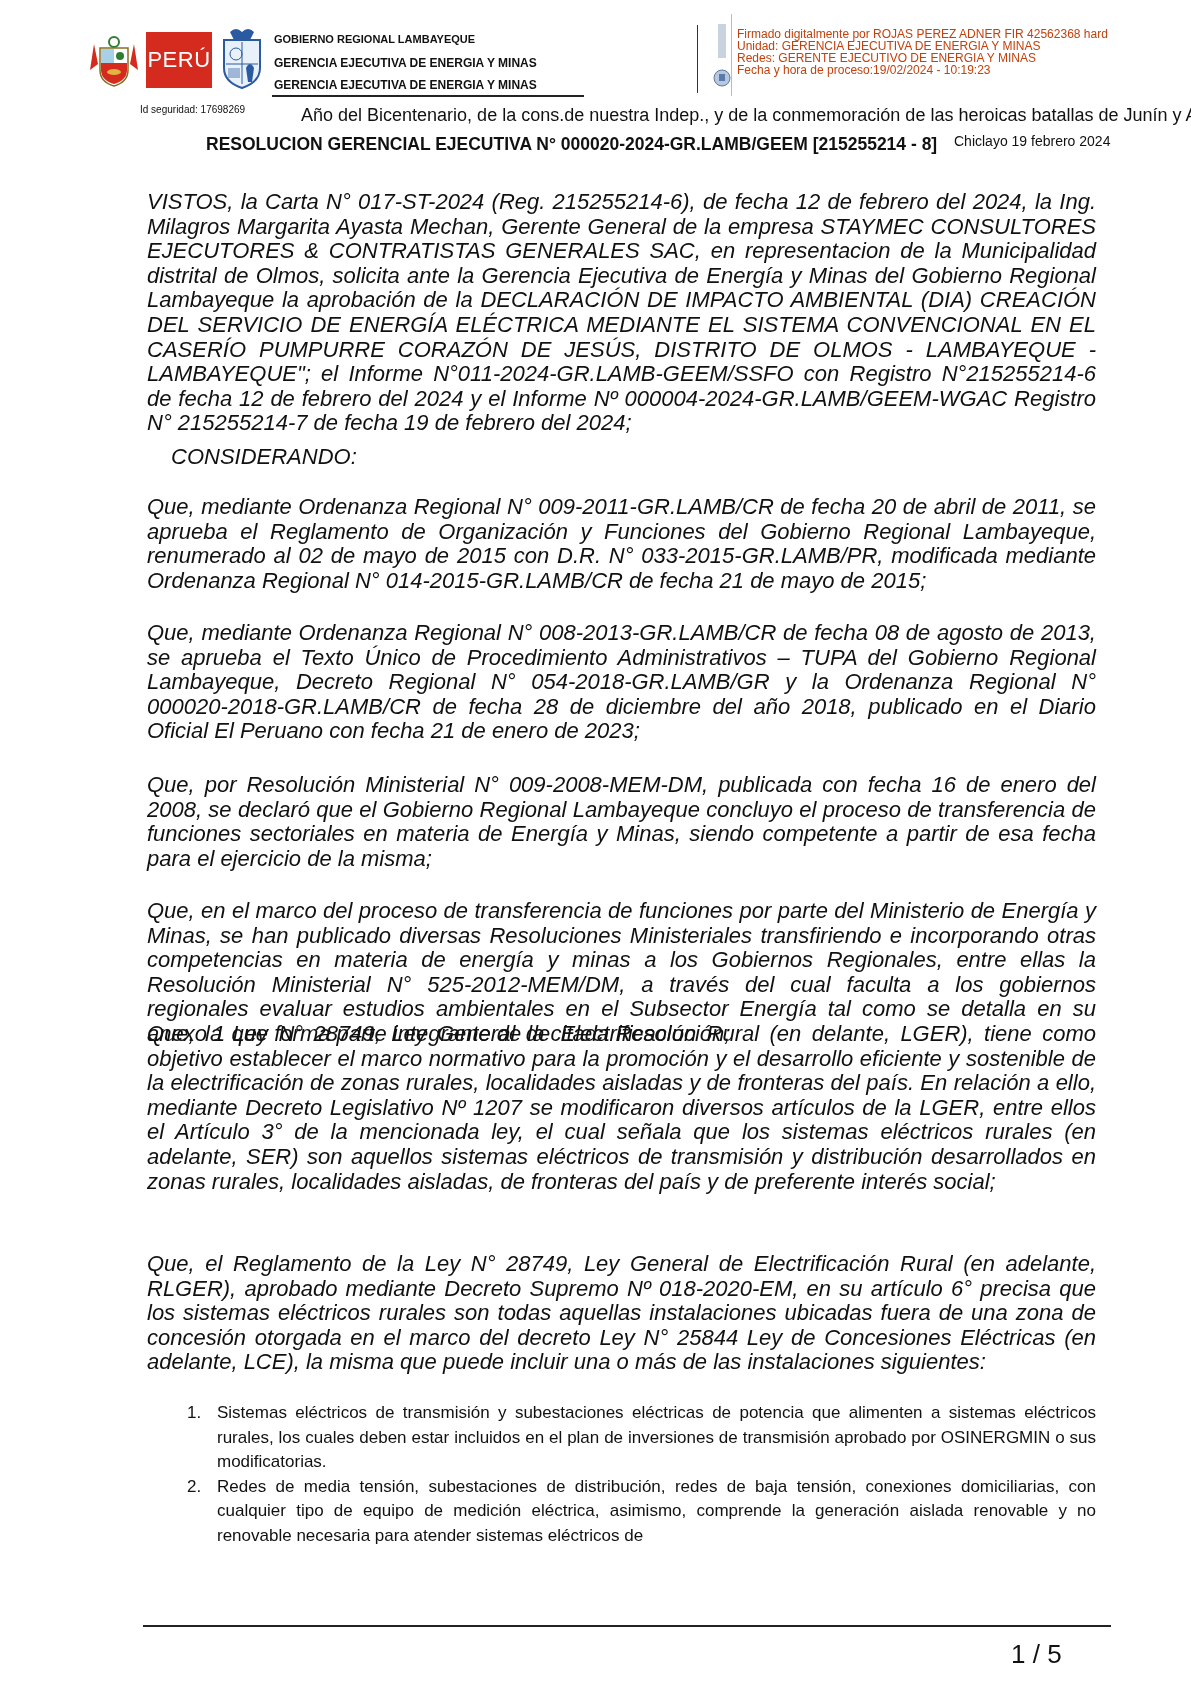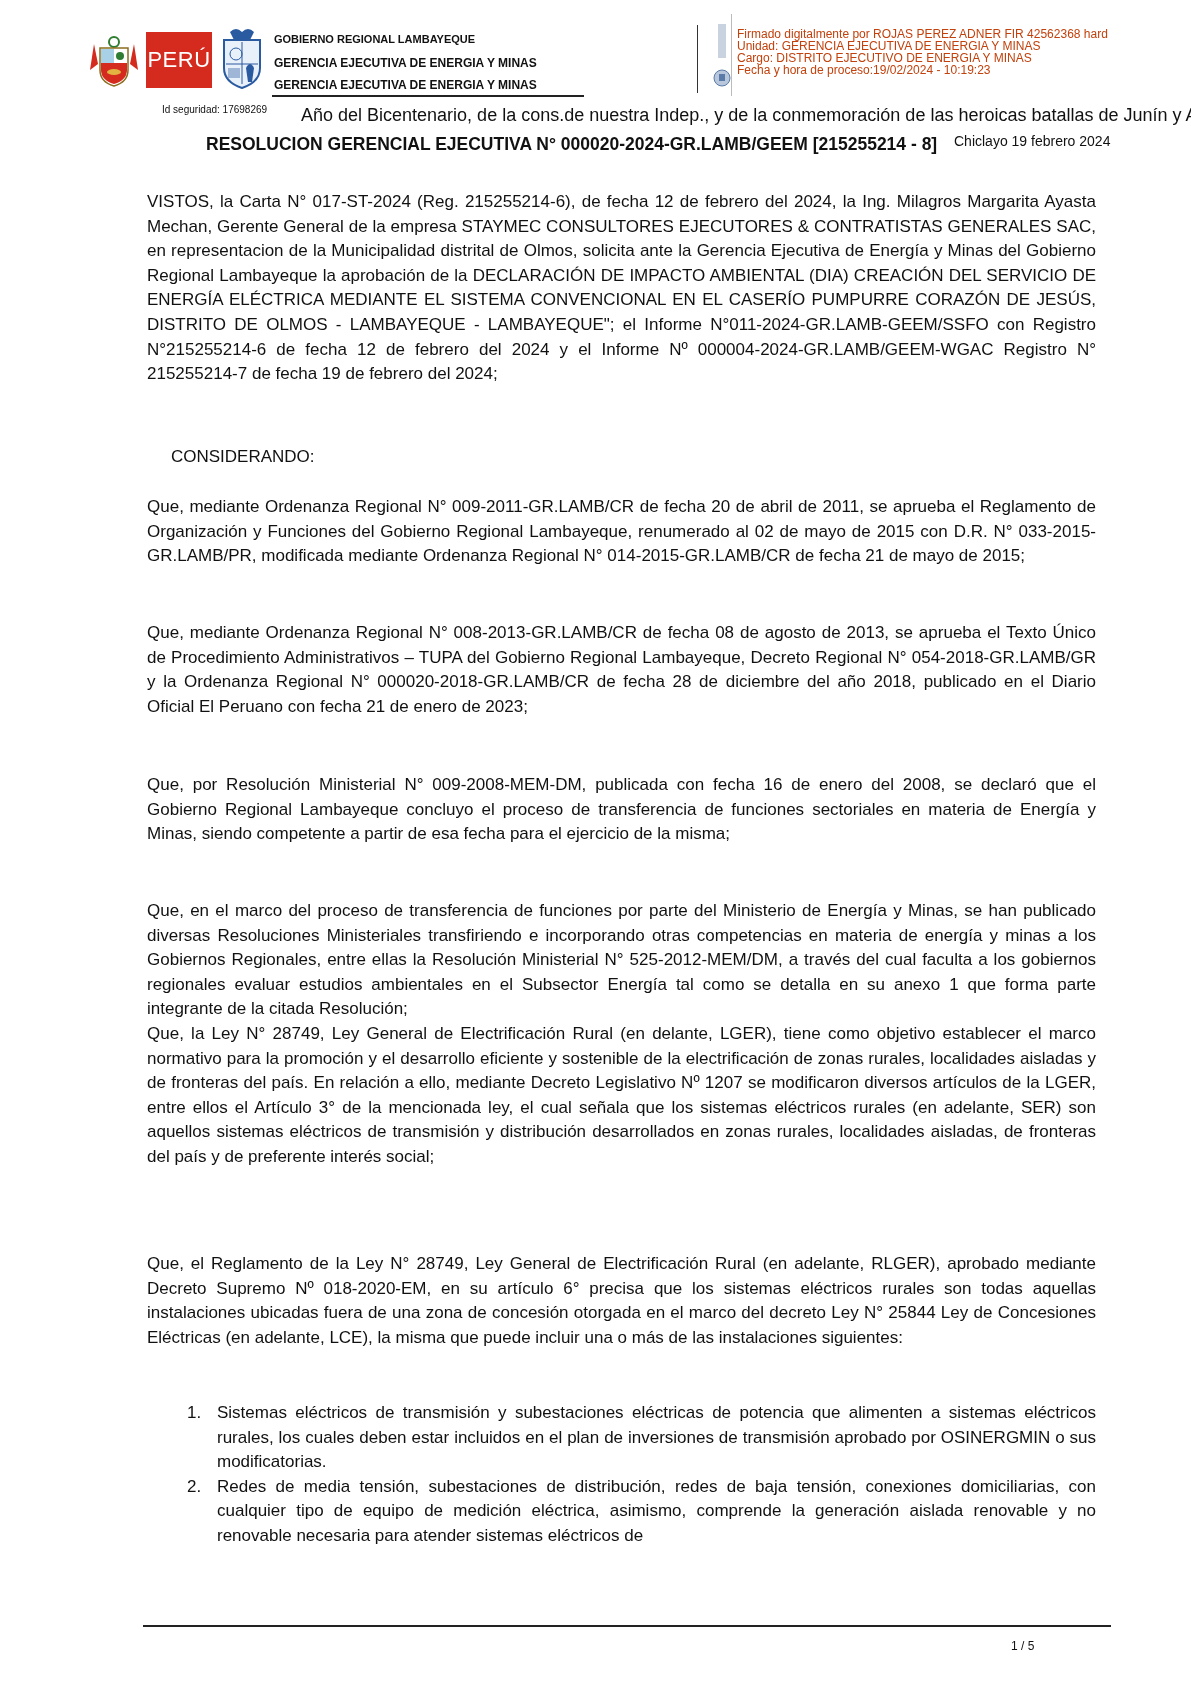--- a/index.html
+++ b/index.html
@@ -12,40 +12,40 @@
   .hdr-title { left: 274px; top: 33px; font-size: 11px; font-weight: bold; }
   .hdr-sub1 { left: 274px; top: 56px; font-size: 12px; font-weight: bold; }
   .hdr-sub2 { left: 274px; top: 78px; font-size: 12px; font-weight: bold; }
   .hdr-rule { left: 272px; top: 95px; width: 312px; height: 2px; background: #222; }
   .sig-bar { left: 697px; top: 25px; width: 1px; height: 68px; background: #333; }
   .sig-logo { left: 710px; top: 18px; width: 24px; height: 72px; }
   .sig-divider { left: 731px; top: 14px; width: 1px; height: 82px; background: #bbb; }
   .sig-text { left: 737px; top: 28px; font-size: 12px; line-height: 12px; color: #c2410c; }
   .sig-text div { white-space: nowrap; }
   
-  .id-seg { left: 162px; top: 104px; font-size: 10px; }
+  .id-seg { left: 140px; top: 104px; font-size: 10px; }
   .year-line { left: 301px; top: 105px; font-size: 18px; white-space: nowrap; }
   .city-date { left: 954px; top: 118px; font-size: 14px; white-space: nowrap; margin-top: 15px; }
   .res-title { left: 206px; top: 134px; font-size: 17.5px; font-weight: bold; white-space: nowrap; }
   
-  .body-text { left: 147px; width: 949px; font-size: 17px; line-height: 24.6px; text-align: justify; }
+  .body-text { left: 147px; width: 949px; font-size: 22px; line-height: 24.6px; text-align: justify; font-style: italic; }
   .p-vistos { top: 190px; }
   .p-consid { top: 445px; margin-left: 24px; }
   .p1 { top: 495px; }
   .p2 { top: 621px; }
   .p3 { top: 773px; }
   .p4 { top: 899px; }
   .p5 { top: 1022px; }
   .p6 { top: 1252px; }
   .list { left: 147px; top: 1401px; width: 949px; font-size: 17px; line-height: 24.6px; margin: 0; padding: 0; list-style: none; }
   .list li { position: relative; padding-left: 70px; text-align: justify; }
   .list li .num { position: absolute; left: 40px; top: 0; }
   
   .foot-rule { left: 143px; top: 1625px; width: 968px; height: 2px; background: #222; }
-  .page-num { left: 1011px; top: 1639px; font-size: 12px; }
+  .page-num { left: 1011px; top: 1639px; font-size: 26px; }
 </style>
 </head>
 <body>
 
 <div class="abs logo-shield">
   <svg width="52" height="60" viewBox="0 0 52 60">
     <path d="M6 14 L2 40 L10 34 Z" fill="#d52b1e"></path>
     <path d="M46 14 L50 40 L42 34 Z" fill="#d52b1e"></path>
     <circle cx="26" cy="12" r="5" fill="none" stroke="#2e7d32" stroke-width="2"></circle>
     <path d="M12 18 H40 V40 Q40 52 26 56 Q12 52 12 40 Z" fill="#fff" stroke="#8a6d1e" stroke-width="1.5"></path>
@@ -80,21 +80,21 @@
   <svg width="24" height="72" viewBox="0 0 24 72">
     <rect x="8" y="6" width="8" height="34" fill="#c9d3e0"></rect>
     <circle cx="12" cy="60" r="8" fill="#b8c7dc" stroke="#5a7aa8" stroke-width="1"></circle>
     <rect x="9" y="56" width="6" height="7" fill="#5a7aa8"></rect>
   </svg>
 </div>
 <div class="abs sig-divider"></div>
 <div class="abs sig-text">
   <div>Firmado digitalmente  por ROJAS PEREZ ADNER FIR 42562368 hard</div>
   <div>Unidad: GERENCIA EJECUTIVA DE ENERGIA Y MINAS</div>
-  <div>Cargo: DISTRITO EJECUTIVO DE ENERGIA Y MINAS</div>
+  <div>Redes: GERENTE EJECUTIVO DE ENERGIA Y MINAS</div>
   <div>Fecha y hora de proceso:19/02/2024 - 10:19:23</div>
 </div>
 
 <div class="abs id-seg">Id seguridad: 17698269</div>
 <div class="abs year-line">Año del Bicentenario, de la cons.de nuestra Indep., y de la conmemoración de las heroicas batallas de Junín y Ayacucho</div>
 <div class="abs city-date">Chiclayo 19 febrero 2024</div>
 <div class="abs res-title">RESOLUCION GERENCIAL EJECUTIVA N° 000020-2024-GR.LAMB/GEEM [215255214 - 8]</div>
 
 <div class="abs body-text p-vistos">VISTOS, la Carta N° 017-ST-2024 (Reg. 215255214-6), de fecha 12 de febrero del 2024, la Ing. Milagros Margarita Ayasta Mechan, Gerente General de la empresa STAYMEC CONSULTORES EJECUTORES &amp; CONTRATISTAS GENERALES SAC, en representacion de la Municipalidad distrital de Olmos, solicita ante la Gerencia Ejecutiva de Energía y Minas del Gobierno Regional Lambayeque la aprobación de la DECLARACIÓN DE IMPACTO AMBIENTAL (DIA) CREACIÓN DEL SERVICIO DE ENERGÍA ELÉCTRICA MEDIANTE EL SISTEMA CONVENCIONAL EN EL CASERÍO PUMPURRE CORAZÓN DE JESÚS, DISTRITO DE OLMOS - LAMBAYEQUE - LAMBAYEQUE"; el Informe N°011-2024-GR.LAMB-GEEM/SSFO con Registro N°215255214-6 de fecha 12 de febrero del 2024 y el Informe Nº 000004-2024-GR.LAMB/GEEM-WGAC Registro N° 215255214-7 de fecha 19 de febrero del 2024;</div>
 <div class="abs body-text p-consid">CONSIDERANDO:</div>

